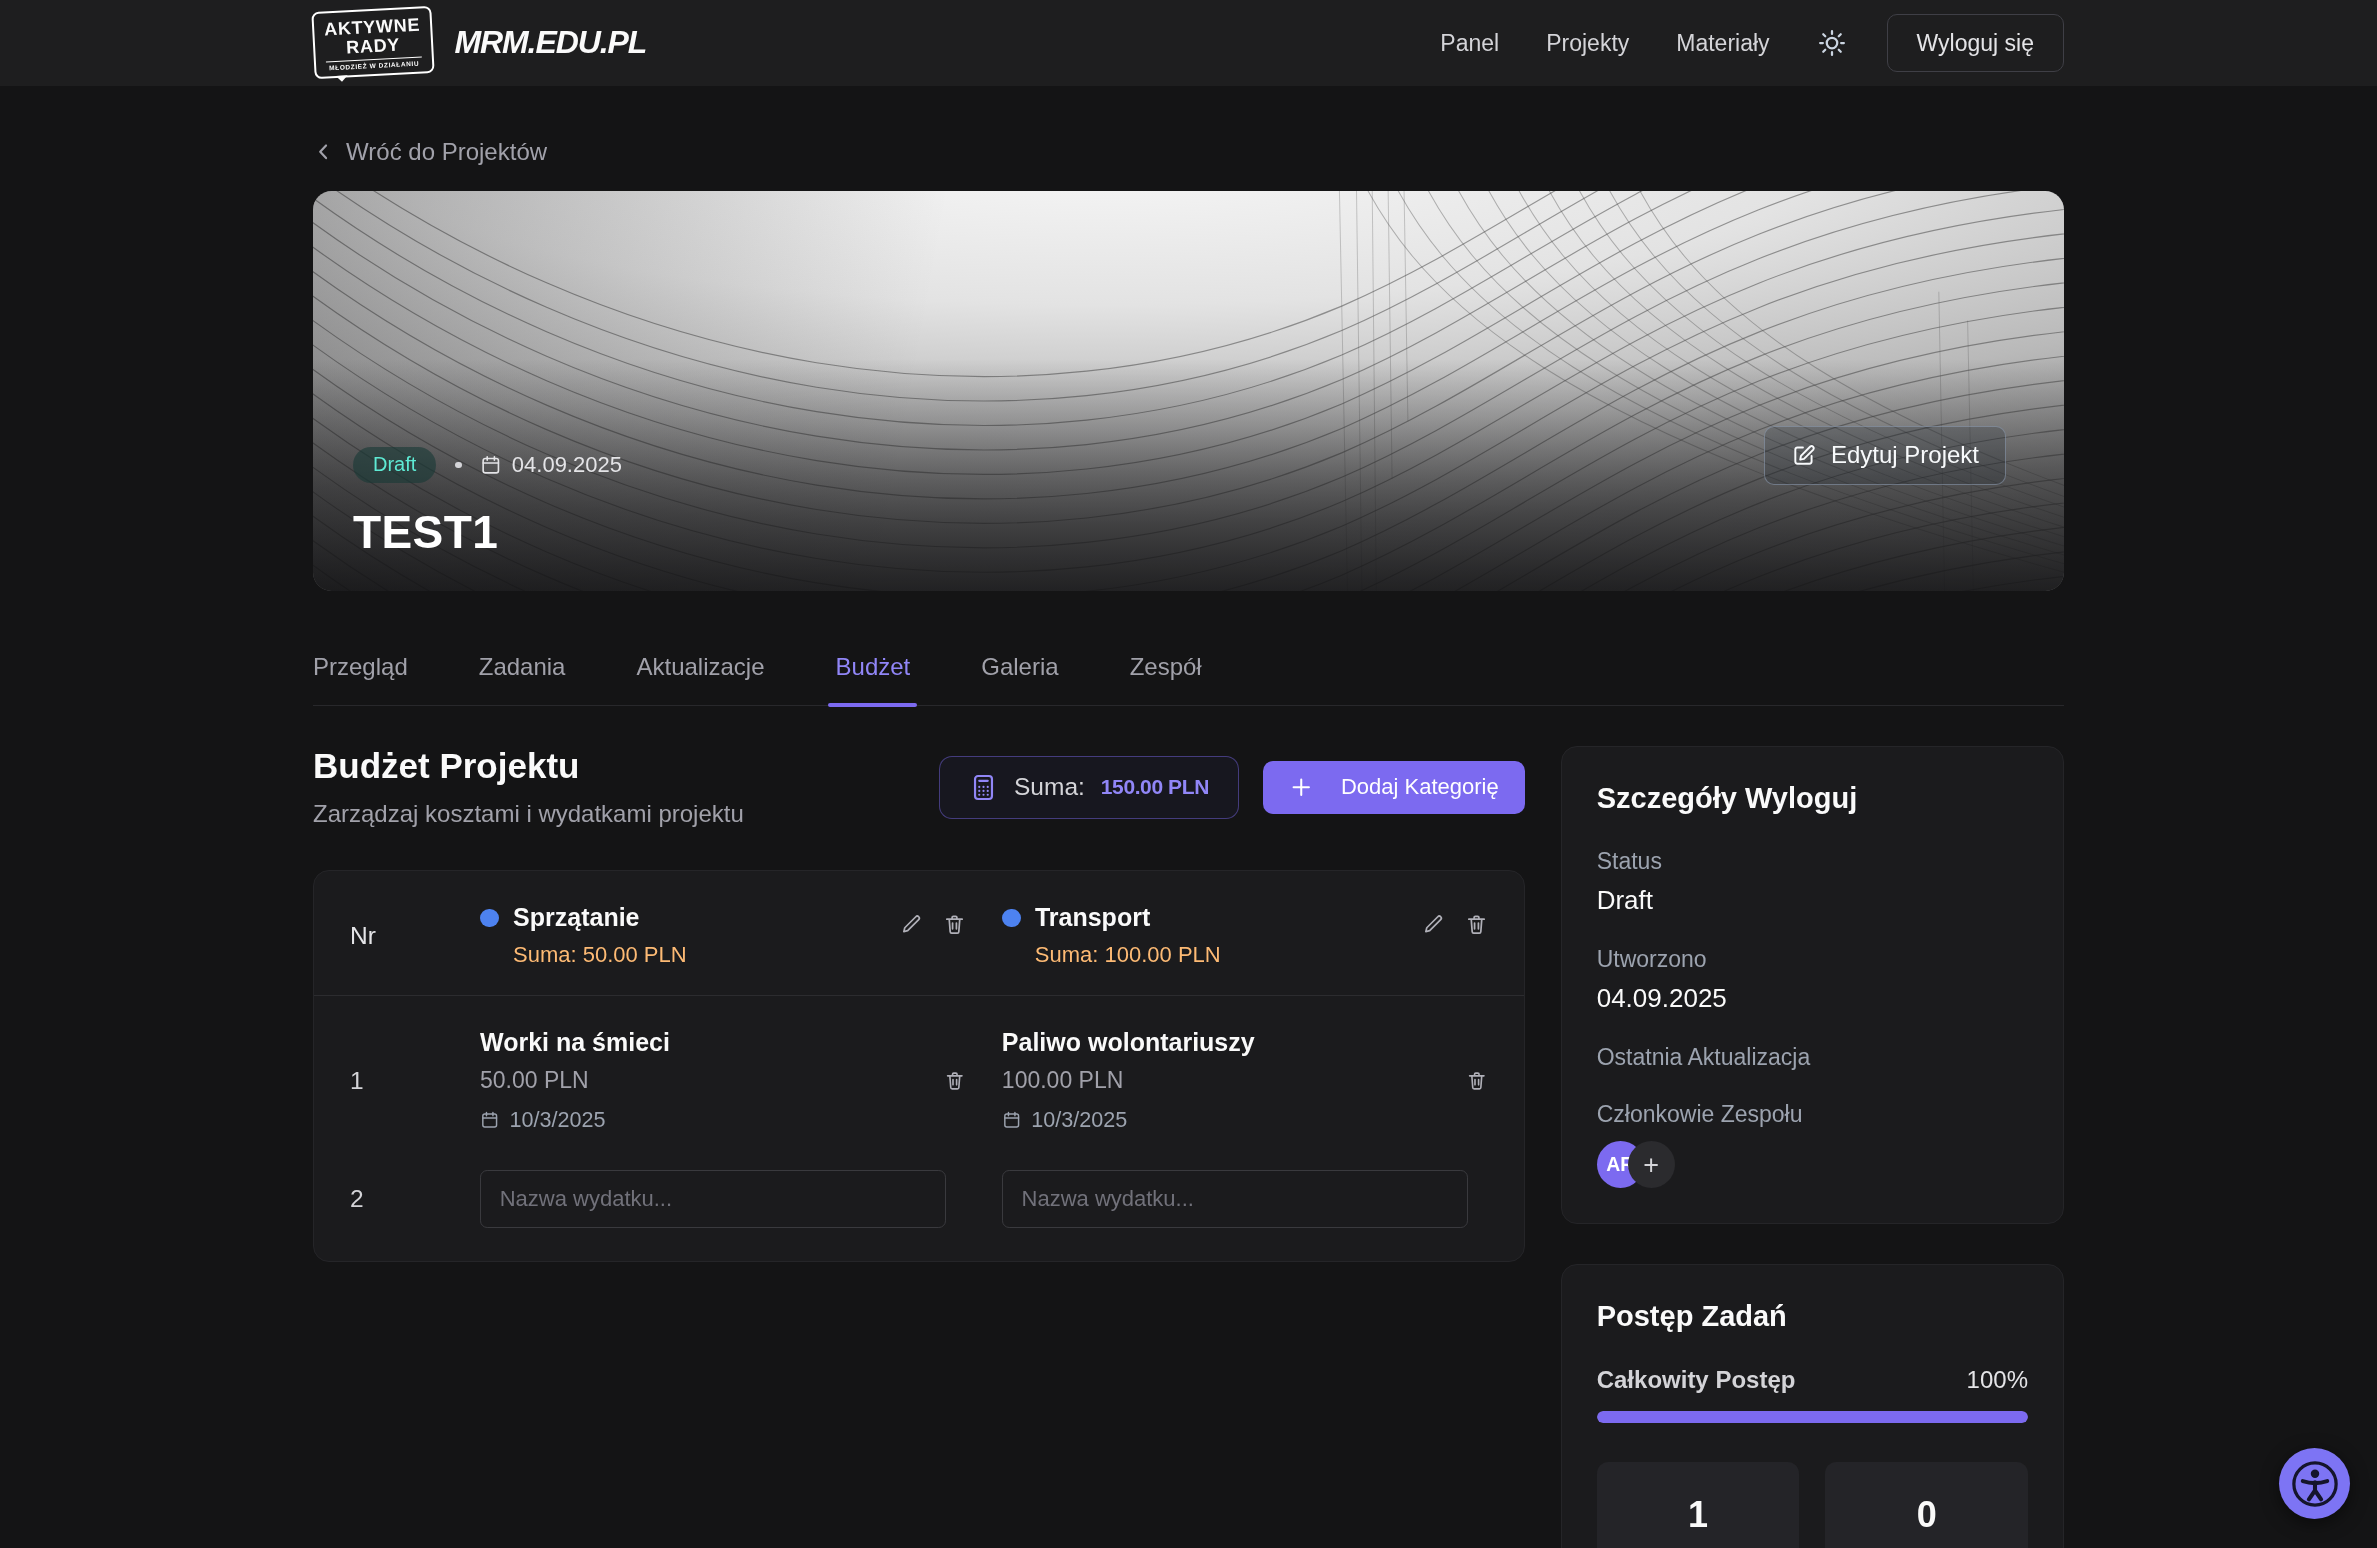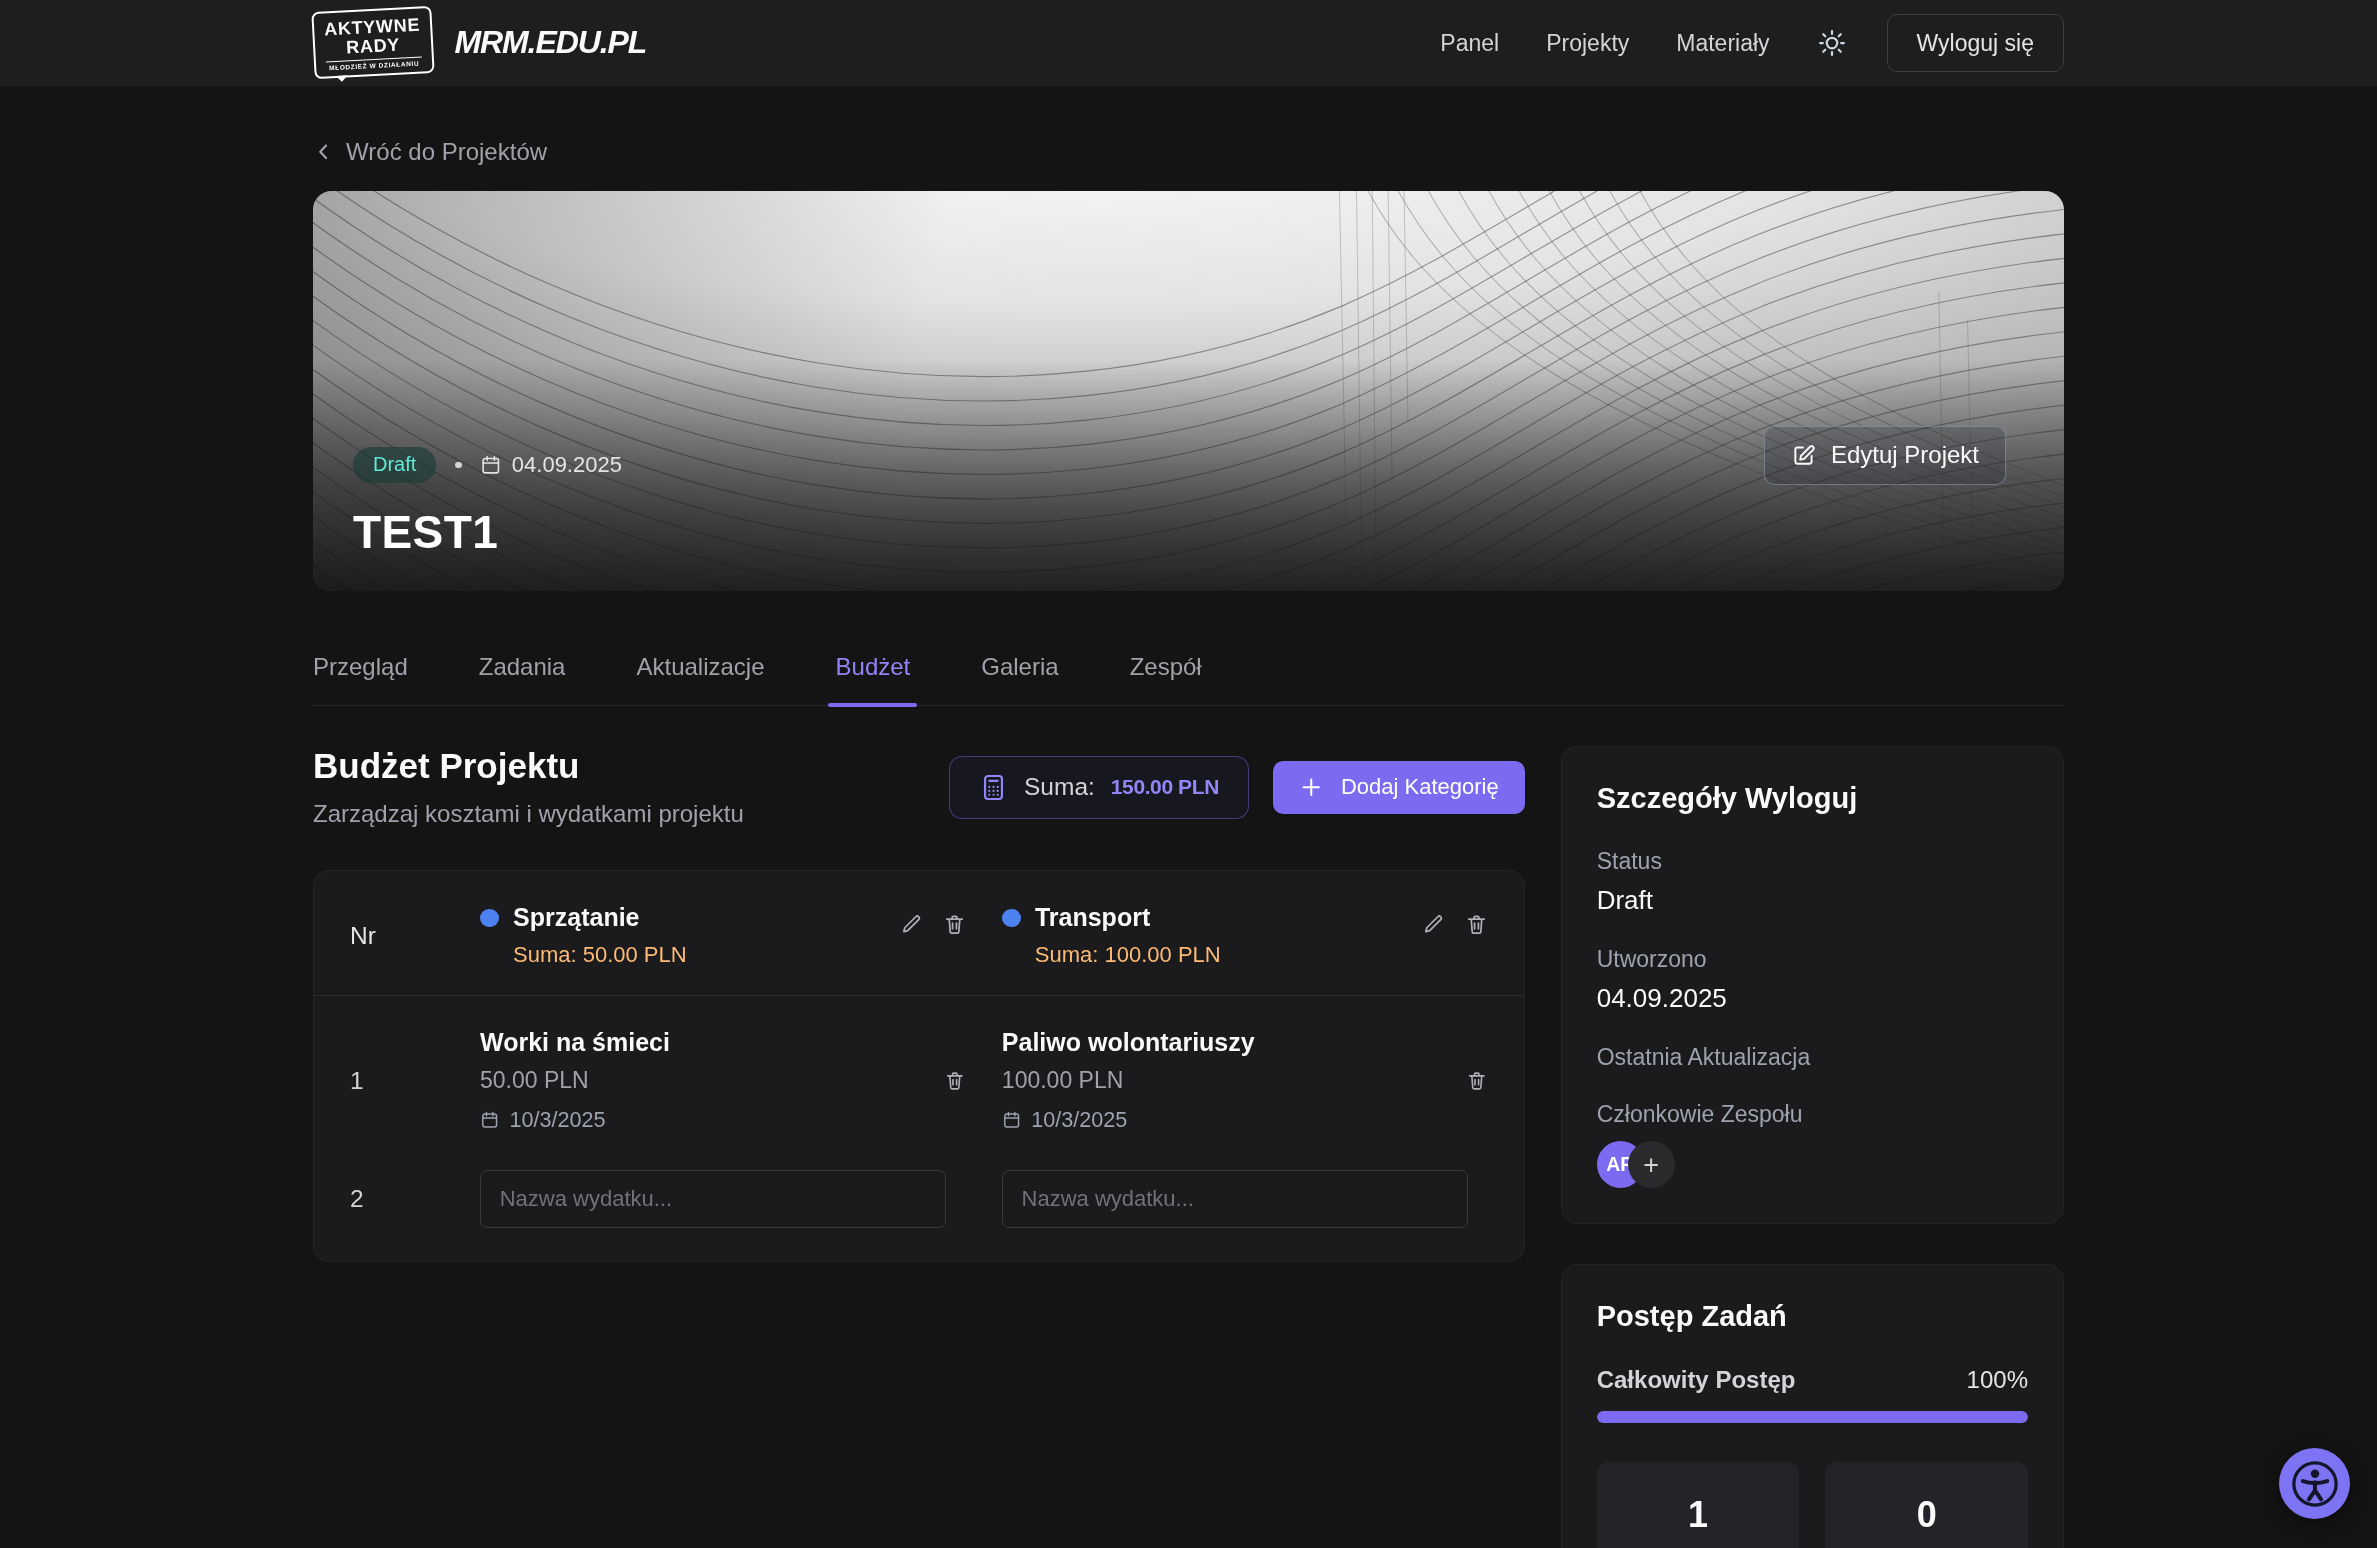--- a/index.html
+++ b/index.html
@@ -63,21 +63,21 @@
   .side-col { width:562px; display:flex; flex-direction:column; gap:40px; }
 
   .budget-head { display:flex; justify-content:space-between; align-items:center; }
   .budget-title { font-size:35px; font-weight:800; margin-bottom:14.4px; }
   .budget-sub { font-size:24px; color:#a1a1aa; }
   .budget-actions { display:flex; align-items:center; gap:24.5px; }
   .sum-badge { display:flex; align-items:center; gap:16px; background:#17171f;
     border:1.4px solid rgba(124,106,240,.45); border-radius:13px; padding:16px 29px; }
   .sum-label { font-size:24.5px; color:#d4d4d8; }
   .sum-value { font-size:21px; font-weight:700; color:var(--accent-light,#9186f7); letter-spacing:-0.4px; }
-  .add-btn { display:flex; align-items:center; gap:17px; background:var(--accent,#7c6af0); color:#fff;
+  .add-btn { display:flex; align-items:center; gap:27px; background:var(--accent,#7c6af0); color:#fff;
     font-size:22px; border:none; border-radius:10px; padding:13.7px 26px; cursor:pointer; }
 
   .budget-card { margin-top:42px; background:#1b1b1d; border:0.7px solid #252528; border-radius:16px; padding-bottom:33px; }
   .t-grid { display:grid; grid-template-columns:94px 1fr 1fr; column-gap:36px; padding:0 36px; }
   .t-header { padding-top:32px; padding-bottom:27px; }
   .nr-head { font-size:24.5px; color:#e4e4e7; align-self:center; }
   .cat-block { display:flex; justify-content:space-between; align-items:flex-start; }
   .cat-top { display:flex; align-items:center; gap:14.4px; }
   .dot { width:18.7px; height:18.7px; border-radius:50%; background:var(--blue-dot,#4d82f0); flex:none; }
   .cat-name { font-size:25px; font-weight:600; color:#fafafa; }

